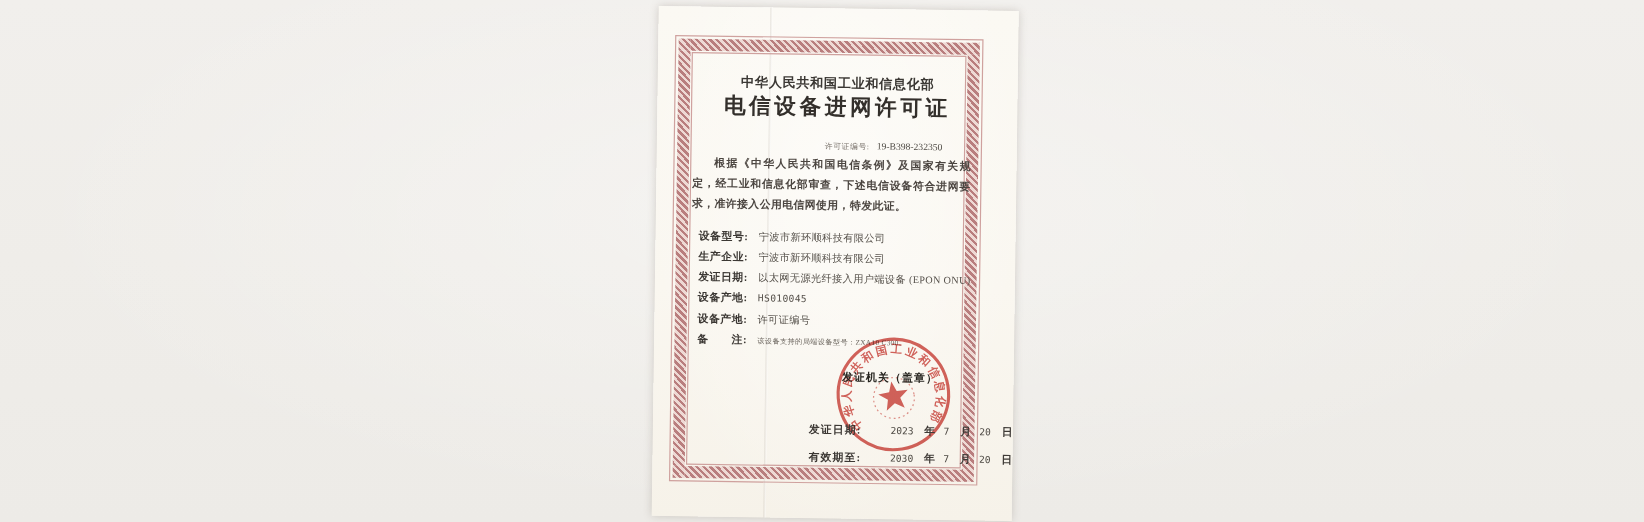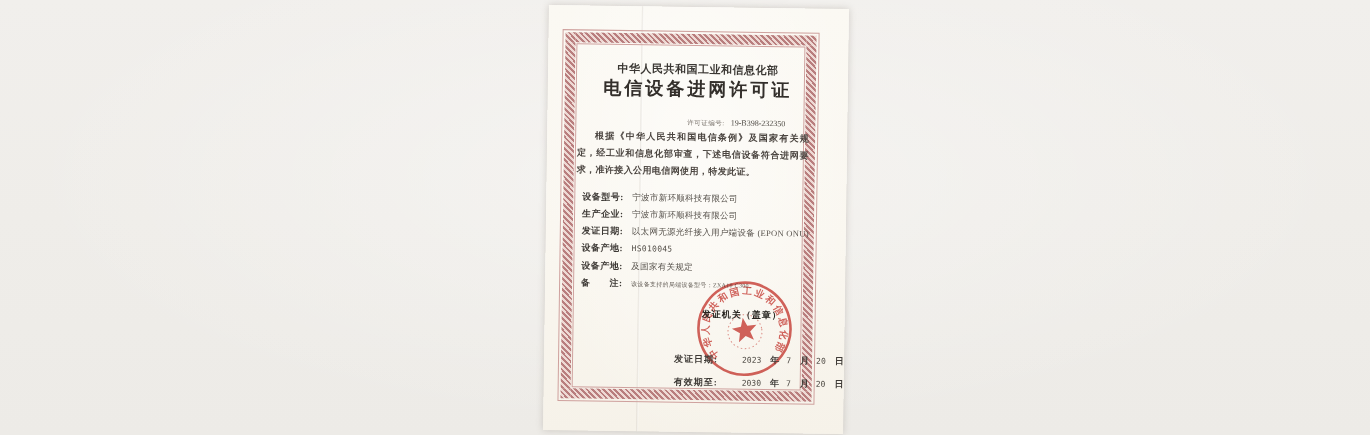--- a/index.html
+++ b/index.html
@@ -95,21 +95,21 @@
       <div class="frow">
         <span class="flabel">发证日期:</span>
         <span class="fvalue">以太网无源光纤接入用户端设备 (EPON ONU)</span>
       </div>
       <div class="frow">
         <span class="flabel">设备产地:</span>
         <span class="fvalue mono">HS010045</span>
       </div>
       <div class="frow">
         <span class="flabel">设备产地:</span>
-        <span class="fvalue">及国家有关规定</span>
+        <span class="fvalue">许可证编号</span>
       </div>
       <div class="frow">
         <span class="flabel">备　　注:</span>
         <span class="fvalue tiny">该设备支持的局端设备型号：ZXA10 C300。</span>
       </div>
     </div>
 
     <svg class="seal" viewBox="0 0 110 110">
       <circle cx="55" cy="55" r="46" fill="none" stroke="#cd4842" stroke-width="2.6"></circle>
       <path id="sealArc" d="M 27,79 A 36,36 0 1,1 83,79" fill="none"></path>

